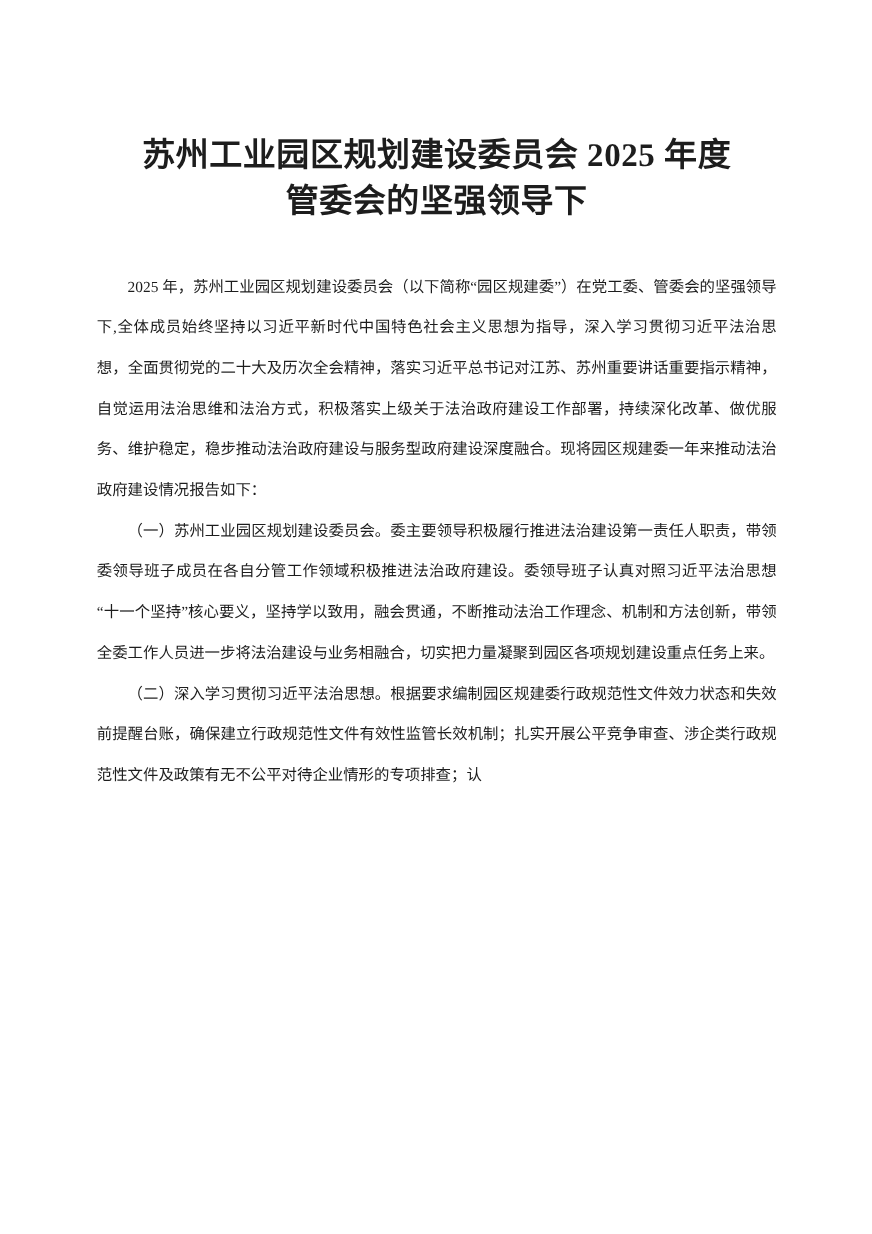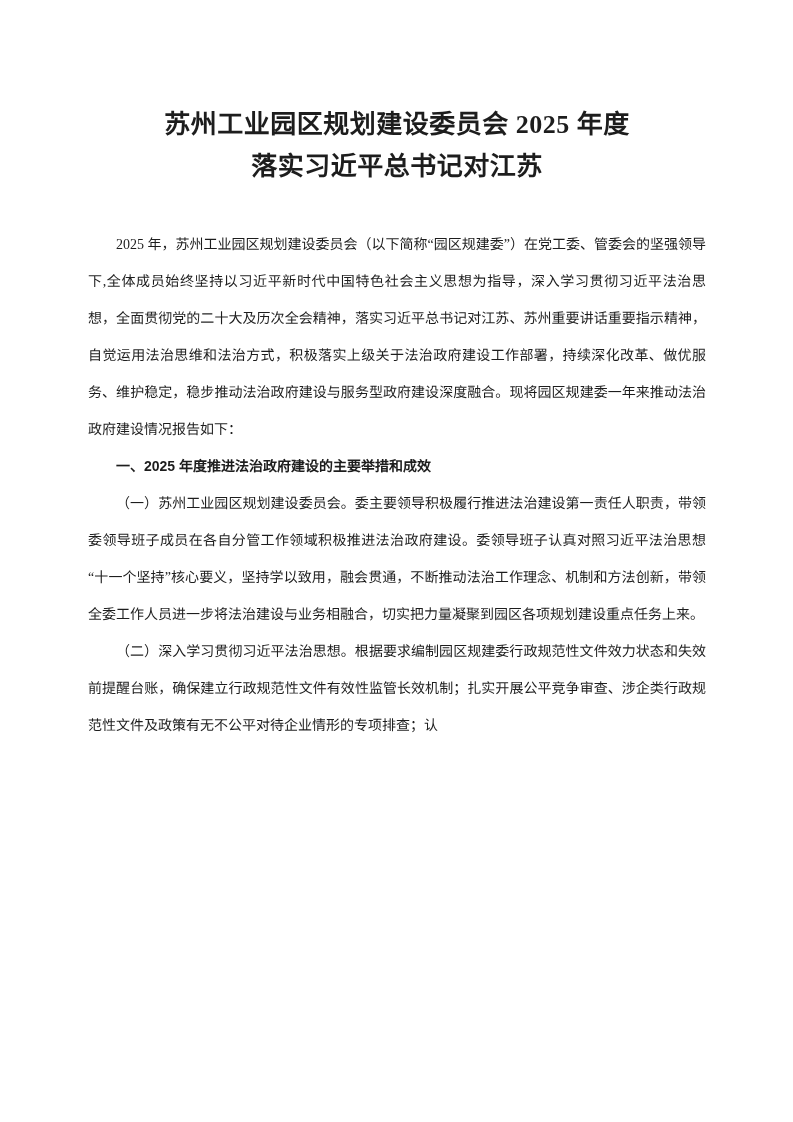--- a/index.html
+++ b/index.html
@@ -12,25 +12,25 @@
     width: 793px;
     height: 1122px;
     margin: 0 auto;
     background: #ffffff;
     box-sizing: border-box;
     padding: 104px 87px 0 88px;
     overflow: hidden;
     color: #1d1d1d;
   }
   .title {
-    margin: 0 0 38px 0;
+    margin: 17px 0 38px 0;
     text-align: center;
     font-family: "Liberation Serif", "DejaVu Serif", serif;
     font-weight: bold;
-    font-size: 26px;
+    font-size: 30px;
     line-height: 42px;
     color: #1d1d1d;
     letter-spacing: 0.5px;
   }
   .title .title-line {
     display: block;
   }
   .doc-body {
     font-family: "Liberation Serif", "DejaVu Serif", serif;
     font-size: 14px;
@@ -51,21 +51,20 @@
     
     font-family: "Liberation Serif", "DejaVu Serif", serif;
   }
 </style>
 </head>
 <body>
 
 <div class="page">
   <h1 class="title">
     <span class="title-line">苏州工业园区规划建设委员会 2025 年度</span>
-    <span class="title-line">落实习近平总书记对江苏</span>
+    <span class="title-line">管委会的坚强领导下</span>
   </h1>
   <div class="doc-body">
       <p class="para body">2025 年，苏州工业园区规划建设委员会（以下简称“园区规建委”）在党工委、管委会的坚强领导下,全体成员始终坚持以习近平新时代中国特色社会主义思想为指导，深入学习贯彻习近平法治思想，全面贯彻党的二十大及历次全会精神，落实习近平总书记对江苏、苏州重要讲话重要指示精神，自觉运用法治思维和法治方式，积极落实上级关于法治政府建设工作部署，持续深化改革、做优服务、维护稳定，稳步推动法治政府建设与服务型政府建设深度融合。现将园区规建委一年来推动法治政府建设情况报告如下：</p>
-      <p class="para heading1">一、2025 年度推进法治政府建设的主要举措和成效</p>
       <p class="para sub"><span class="lead">（一）苏州工业园区规划建设委员会。</span>委主要领导积极履行推进法治建设第一责任人职责，带领委领导班子成员在各自分管工作领域积极推进法治政府建设。委领导班子认真对照习近平法治思想“十一个坚持”核心要义，坚持学以致用，融会贯通，不断推动法治工作理念、机制和方法创新，带领全委工作人员进一步将法治建设与业务相融合，切实把力量凝聚到园区各项规划建设重点任务上来。</p>
       <p class="para sub"><span class="lead">（二）深入学习贯彻习近平法治思想。</span>根据要求编制园区规建委行政规范性文件效力状态和失效前提醒台账，确保建立行政规范性文件有效性监管长效机制；扎实开展公平竞争审查、涉企类行政规范性文件及政策有无不公平对待企业情形的专项排查；认</p>
     </div>
 </div>
 
 </body></html>

